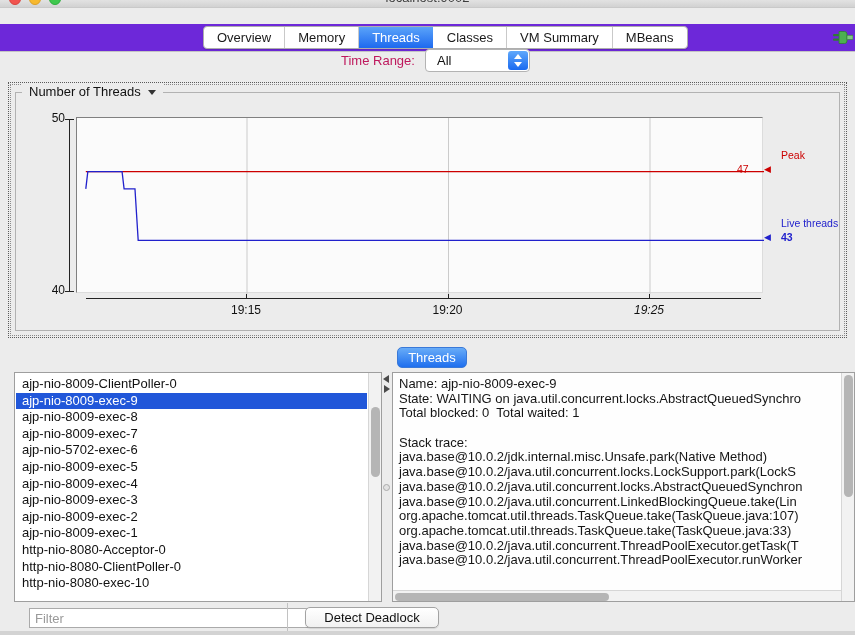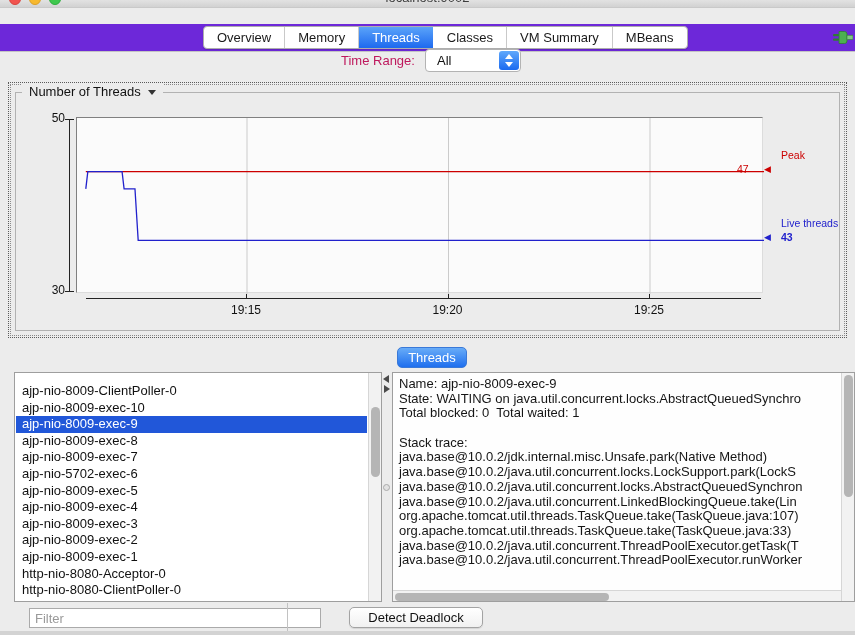--- a/index.html
+++ b/index.html
@@ -18,21 +18,21 @@
   .tabrow{position:absolute;left:0;top:8px;width:855px;height:28px;background:#6d28d9;border-bottom:1px solid #c4c4c4;margin-top:16px;}
   .tabbar{position:absolute;left:203px;top:2px;height:23px;display:inline-flex;background:#fff;border:1px solid #aeaeae;border-radius:4px;overflow:hidden;box-shadow:0 1px 1px rgba(0,0,0,0.12);}
   .tab{padding:0 13px;line-height:21px;font-size:13px;color:#1a1a1a;white-space:nowrap;}
   .tab + .tab{border-left:1px solid #c9c9c9;}
   .tab.selected{background:linear-gradient(#5aa3f9,#1d69ef);color:#fff;}
   .tab.selected + .tab{border-left-color:transparent;}
   .plug{position:absolute;right:2px;top:6px;}
 
   
   .tr-label{position:absolute;left:341px;top:53px;font-size:13px;color:#be185d;}
-  .combo{position:absolute;left:425px;top:49px;width:96px;height:23px;background:#fff;border:1px solid #b3b3b3;border-radius:4px;}
+  .combo{position:absolute;left:425px;top:49px;width:105px;height:23px;background:#fff;border:1px solid #b3b3b3;border-radius:4px;}
   .combo-val{position:absolute;left:11px;top:3px;font-size:13px;color:#111;}
   .stepper{position:absolute;right:1px;top:1px;width:20px;height:19px;border-radius:3px;background:linear-gradient(#5fa8fb,#1a6af0);}
   .arr{position:absolute;left:6px;width:0;height:0;border-left:4px solid transparent;border-right:4px solid transparent;}
   .arr-up{top:3px;border-bottom:5px solid #fff;}
   .arr-dn{bottom:3px;border-top:5px solid #fff;}
 
   
   .chart-panel{position:absolute;left:8px;top:82px;width:839px;height:256px;border:1px dotted #5a5a5a;outline:1px dotted #8a8a8a;outline-offset:-3px;}
   .tborder{position:absolute;left:6px;right:6px;top:9px;bottom:6px;border:1px solid #b2b2b2;}
   .ptitle{position:absolute;left:13px;top:1px;background:#ececec;padding:0 7px;font-size:13px;color:#111;white-space:nowrap;}
@@ -53,40 +53,40 @@
   .ap-value{left:728px;top:80px;}
   .al-arrow{left:755px;top:149px;}
   .al-label{left:772px;top:134px;}
   .al-value{left:772px;top:148px;font-weight:bold;}
 
   
   .threads-btn{position:absolute;left:397px;top:347px;width:70px;height:21px;border-radius:5px;background:linear-gradient(#68acf8,#1f6fee);border:1px solid #3a79d8;color:#fff;font-size:13px;text-align:center;line-height:19px;}
 
   
   .list-panel{position:absolute;left:14px;top:372px;width:368px;height:230px;background:#fff;border:1px solid #9e9e9e;}
-  .list-rows{position:absolute;left:1px;top:1px;right:14px;bottom:1px;overflow:hidden;padding-top:9px;}
+  .list-rows{position:absolute;left:1px;top:1px;right:14px;bottom:1px;overflow:hidden;padding-top:2px;}
   .list-row{height:16.6px;line-height:16.6px;font-size:13px;color:#111;padding-left:6px;white-space:nowrap;}
   .list-row.selected{background:#2157d9;color:#fff;}
   .vscroll{position:absolute;right:0;top:0;bottom:0;width:13px;background:#f2f2f2;border-left:1px solid #d6d6d6;}
   .thumb{position:absolute;left:1.5px;width:9px;border-radius:5px;background:#b5b5b5;}
   .divider{position:absolute;left:382px;top:372px;width:10px;height:230px;background:#ececec;}
   .div-left{position:absolute;left:1px;top:3px;width:0;height:0;border-top:4px solid transparent;border-bottom:4px solid transparent;border-right:6px solid #4a4a4a;}
   .div-right{position:absolute;left:2px;top:13px;width:0;height:0;border-top:4px solid transparent;border-bottom:4px solid transparent;border-left:6px solid #4a4a4a;}
   .grip{position:absolute;left:1px;top:112px;width:7px;height:7px;border-radius:50%;background:#e2e2e2;border:1px solid #aaa;}
   .detail-panel{position:absolute;left:392px;top:372px;width:463px;height:230px;background:#fefefe;border:1px solid #9e9e9e;}
   .detail-text{position:absolute;left:1px;top:1px;right:14px;bottom:12px;overflow:hidden;padding:3px 0 4px 5px;}
   .detail-line{height:14.7px;line-height:14.7px;font-size:13px;color:#151515;white-space:pre;}
   .hscroll{position:absolute;left:0;right:13px;bottom:0;height:11px;background:#f2f2f2;border-top:1px solid #d6d6d6;}
   .hthumb{position:absolute;top:1.5px;height:8px;border-radius:4px;background:#b5b5b5;}
 
   
   .filter-input{position:absolute;left:29px;top:608px;width:292px;height:20px;border:1px solid #aaa;background:#fff;font-size:13px;padding:0 5px;color:#111;outline:none;}
   .filter-input::placeholder{color:#9a9a9a;}
   .fsep{position:absolute;left:287px;top:603px;width:1px;height:28px;background:#c2c2c2;}
-  .dd-btn{position:absolute;left:305px;top:607px;width:134px;height:21px;border:1px solid #a3a3a3;border-radius:5px;background:linear-gradient(#fff,#f1f1f1);font-size:13px;color:#111;text-align:center;line-height:19px;box-shadow:0 1px 1px rgba(0,0,0,0.1);margin-left:44px;}
+  .dd-btn{position:absolute;left:305px;top:607px;width:134px;height:21px;border:1px solid #a3a3a3;border-radius:5px;background:linear-gradient(#fff,#f1f1f1);font-size:13px;color:#111;text-align:center;line-height:19px;box-shadow:0 1px 1px rgba(0,0,0,0.1);}
   .bottom-strip{position:absolute;left:0;bottom:0;width:855px;height:4px;background:#d3d3d3;}
 </style>
 </head>
 <body>
 
 <div class="window">
 
   <div class="titlebar">
     <div class="tlight tl-red"></div>
     <div class="tlight tl-yellow"></div>
@@ -125,54 +125,53 @@
   <div class="chart-panel">
     <div class="tborder"></div>
     <div class="ptitle">
       <span>Number of Threads</span><span class="dd-arr"></span>
     </div>
     <div class="yaxis"></div>
     <div class="ytick" style="top:36px"></div>
     <div class="ytick" style="top:208px"></div>
     <div id="ylabels">
         <div class="ylab" style="top: 28px;">50</div>
-        <div class="ylab" style="top: 200px;">30</div>
+        <div class="ylab" style="top: 200px;">40</div>
       </div>
     <div class="plot">
       <svg id="plot-svg" width="687" height="176" style="display:block">
           <line x1="170" x2="170" y1="0" y2="176" stroke="#cbcbcb"></line>
           <line x1="371.5" x2="371.5" y1="0" y2="176" stroke="#cbcbcb"></line>
           <line x1="573" x2="573" y1="0" y2="176" stroke="#cbcbcb"></line>
           <polyline points="8.800000000000011,53.6 687.0489999999999,53.6" fill="none" stroke="#cc0000" stroke-width="1.3"></polyline>
           <polyline points="8.800000000000011,70.8 10.815000000000026,53.6 45.07000000000002,53.6 47.08499999999998,70.8 57.96600000000004,70.8 61.19000000000004,122.39999999999999 687.0489999999999,122.39999999999999" fill="none" stroke="#2121cc" stroke-width="1.3"></polyline>
         </svg>
     </div>
     <div class="xaxis"></div>
     <div id="xlabels">
         <div class="xtick" style="left: 215px;">19:15</div>
         <div class="xtick" style="left: 416.5px;">19:20</div>
-        <div class="xtick" style="left: 618px;">19:25</div>
+        <div class="xtick" style="left: 618px; font-style: italic;">19:25</div>
       </div>
     <div class="anno anno-arrow a-peak ap-arrow">◀</div>
     <div class="anno a-peak ap-label">Peak</div>
     <div class="anno a-peak ap-value">47</div>
     <div class="anno anno-arrow a-live al-arrow">◀</div>
     <div class="anno a-live al-label">Live threads</div>
     <div class="anno a-live al-value">43</div>
   <div class="xtickmark" style="left: 237px;"></div>
       <div class="xtickmark" style="left: 438.5px;"></div>
       <div class="xtickmark" style="left: 640px;"></div>
     </div>
 
   <div class="threads-btn">Threads</div>
 
   <div class="list-panel">
     <div class="list-rows" id="thread-list">
         <div class="list-row">ajp-nio-8009-ClientPoller-0</div>
-        <div class="list-row">ajp-nio-8009-exec-10</div>
         <div class="list-row selected">ajp-nio-8009-exec-9</div>
         <div class="list-row">ajp-nio-8009-exec-8</div>
         <div class="list-row">ajp-nio-8009-exec-7</div>
         <div class="list-row">ajp-nio-5702-exec-6</div>
         <div class="list-row">ajp-nio-8009-exec-5</div>
         <div class="list-row">ajp-nio-8009-exec-4</div>
         <div class="list-row">ajp-nio-8009-exec-3</div>
         <div class="list-row">ajp-nio-8009-exec-2</div>
         <div class="list-row">ajp-nio-8009-exec-1</div>
         <div class="list-row">http-nio-8080-Acceptor-0</div>

